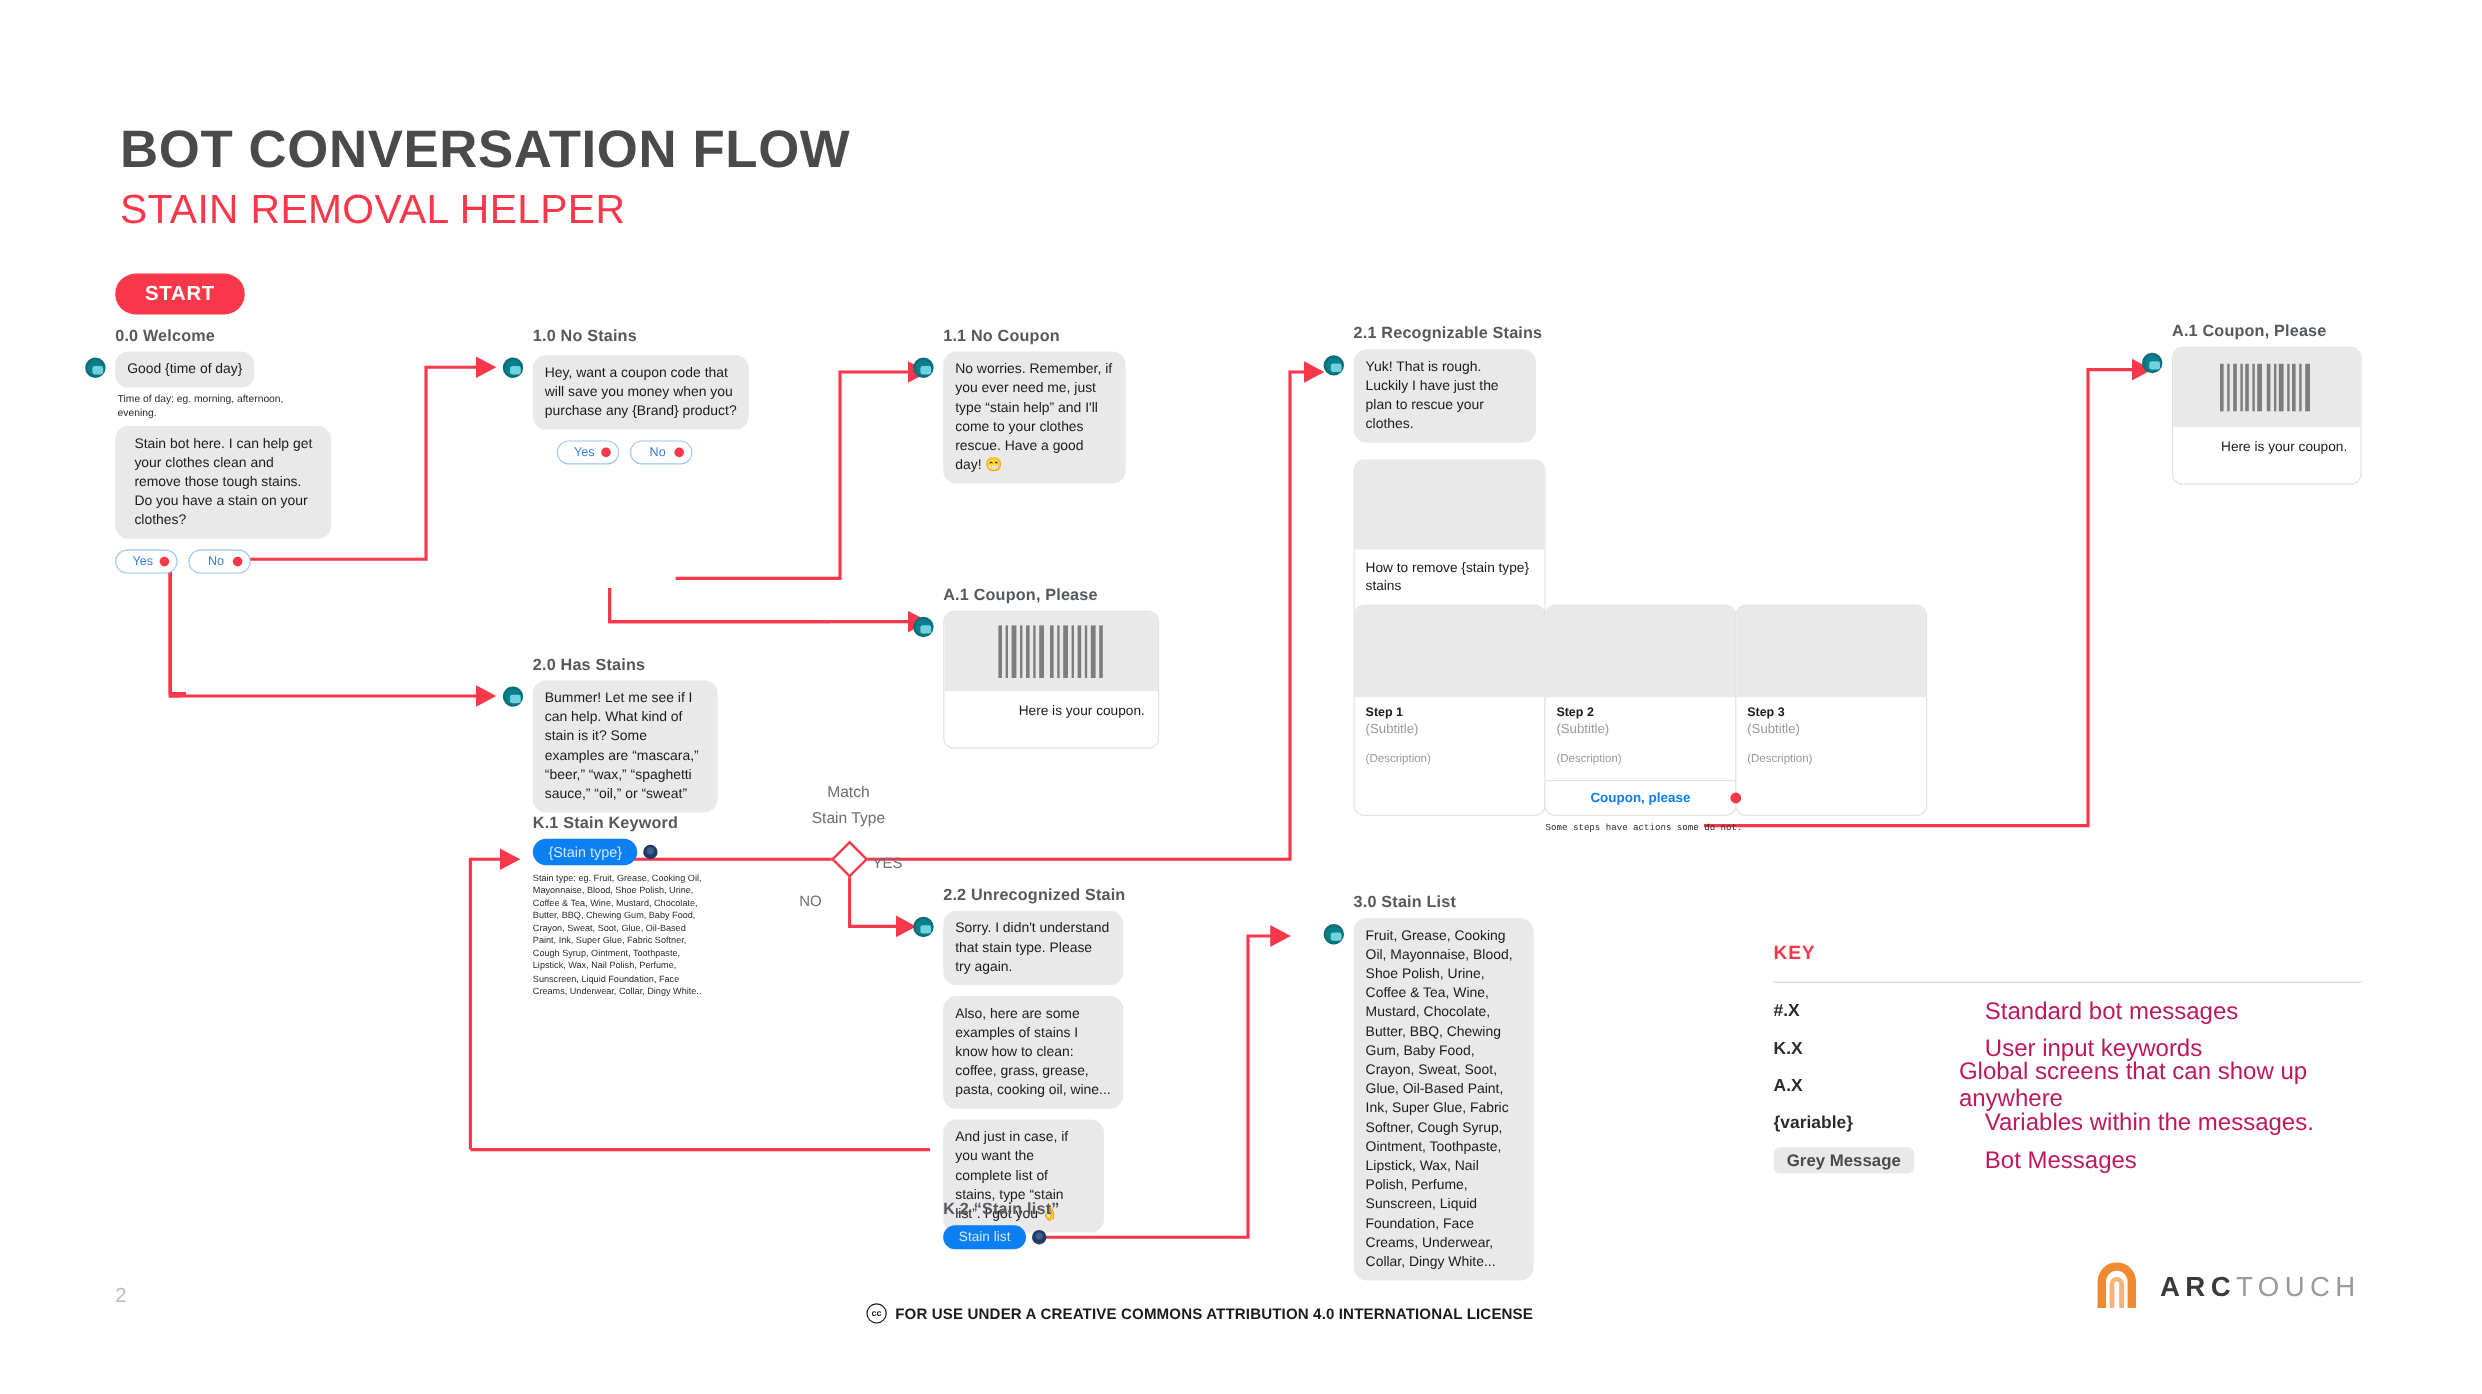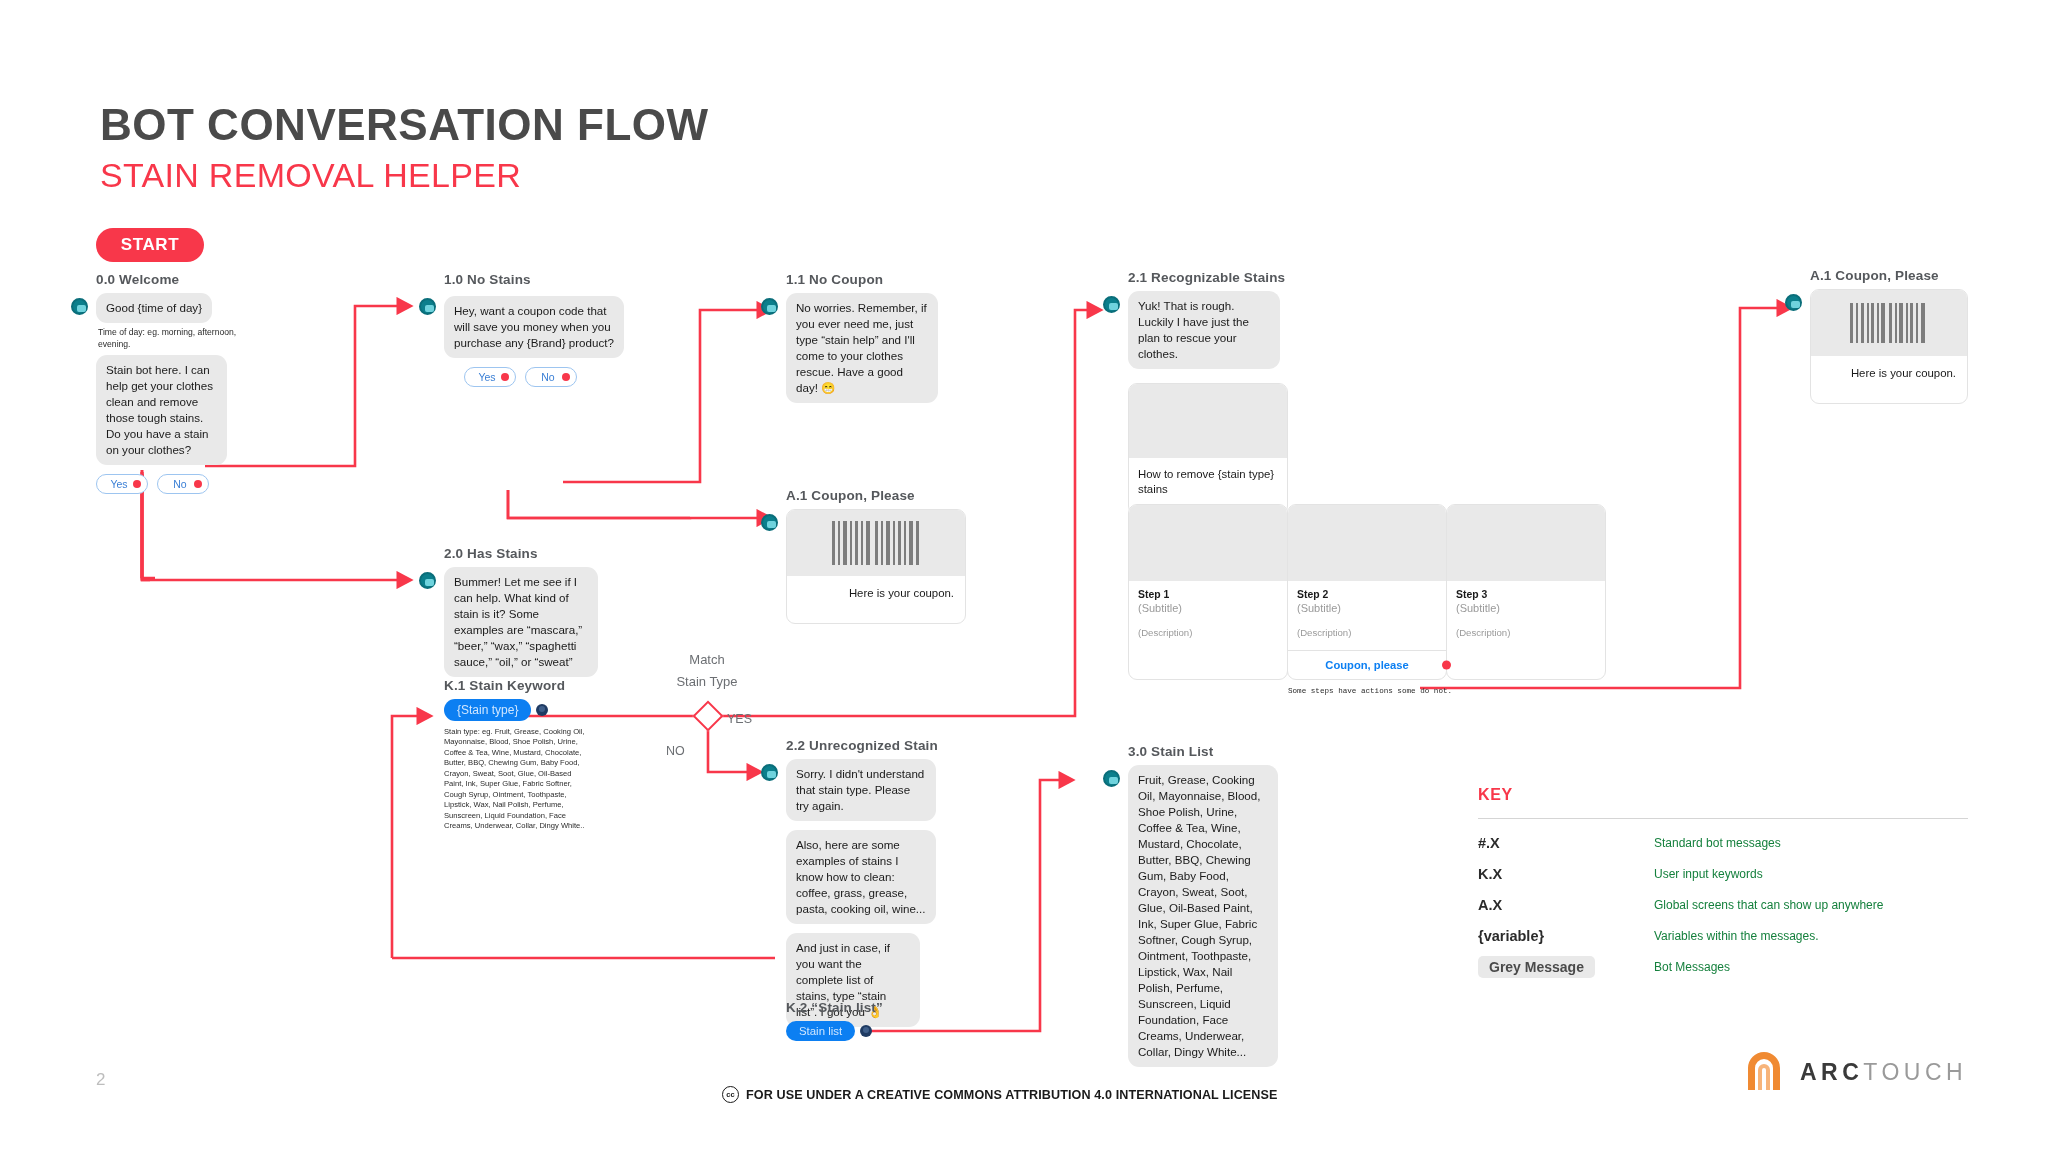--- a/index.html
+++ b/index.html
@@ -135,21 +135,21 @@
   }
   .flow-label { position:absolute; font-size:13px; color:#6c6f73; white-space:nowrap; }
   .flow-label.small { font-size:12.5px; }
 
   
   .key-wrap { position:absolute; left:1478px; top:786px; width:490px; }
   .key-title { font-size:16px; font-weight:bold; color:#f8374a; letter-spacing:0.6px; }
   .key-rule { height:1px; background:#d5d5d5; margin:14px 0 12px 0; }
   .key-row { display:flex; align-items:center; margin-bottom:7px; height:24px; }
   .key-left { width:176px; font-size:14.5px; font-weight:bold; color:#2b2b2b; }
-  .key-right { font-size:12px; color:#15803d; }
+  .key-right { font-size:20px; color:#be185d; }
   .key-left .pill-blue {
     display:inline-block; background:#0c7ff2; color:#fff;
     border-radius:5px; padding:3px 11px; font-size:14px; font-weight:bold;
   }
   .key-left .pill-grey {
     display:inline-block; background:#e9e9e9; color:#4a4a4a;
     border-radius:5px; padding:3px 11px; font-size:14px; font-weight:bold;
   }
 
   
@@ -217,21 +217,21 @@
 
   <div class="title-main">BOT CONVERSATION FLOW</div>
   <div class="title-sub">STAIN REMOVAL HELPER</div>
   <div class="start-pill">START</div>
 
   <div class="node" style="left:96px; top:272px; width:250px;">
     <div class="node-title">0.0 Welcome</div>
     <div class="bot-avatar" style="left:-25px; top:26px;"></div>
     <div class="bubble" style="max-width:140px;">Good {time of day}</div>
     <div class="note" style="width:152px;">Time of day: eg. morning, afternoon, evening.</div>
-    <div class="bubble" style="width:131px;">Stain bot here. I can help get your clothes clean and remove those tough stains. Do you have a stain on your clothes?</div>
+    <div class="bubble" style="width:180px;padding-left:16px;">Stain bot here. I can help get your clothes clean and remove those tough stains. Do you have a stain on your clothes?</div>
     <div class="qr-row">
       <div class="qr">
         <span>Yes</span>
         <span class="dot"></span>
       </div>
       <div class="qr">
         <span>No</span>
         <span class="dot"></span>
       </div>
     </div>

